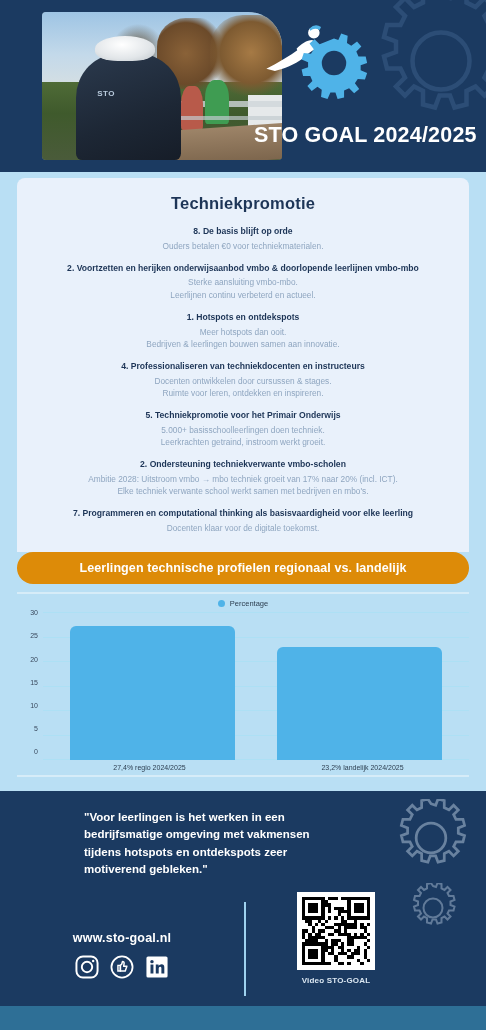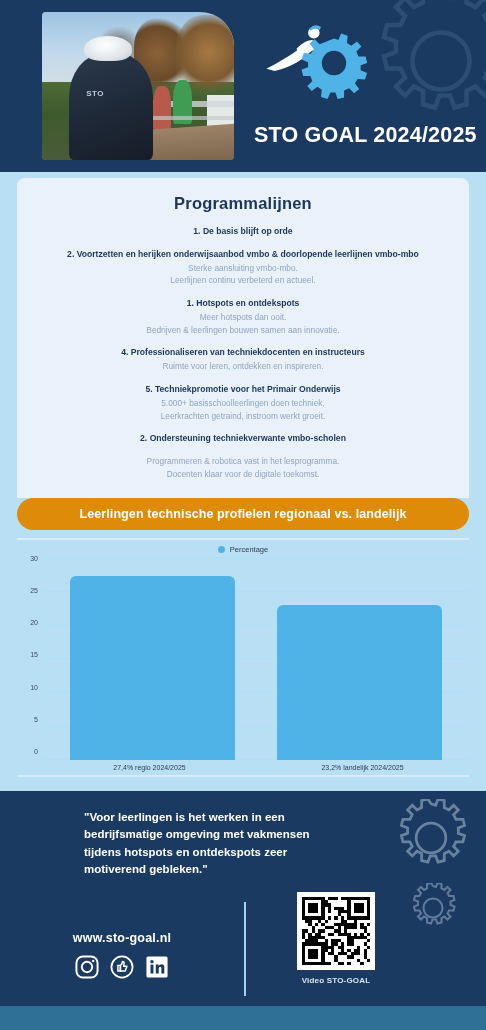--- a/index.html
+++ b/index.html
@@ -37,21 +37,21 @@
     top: -14px;
     width: 150px;
     height: 150px;
     opacity: 0.55;
   }
 
   .hero-photo {
     position: absolute;
     left: 42px;
     top: 12px;
-    width: 192px;
+    width: 240px;
     height: 148px;
     border-radius: 4px 34px 4px 4px;
     overflow: hidden;
     background: #6d7f8c;
     padding-left: 23px;
   }
 
   .photo-sky {
     position: absolute; left: 0; top: 0; width: 100%; height: 52%;
     background: linear-gradient(#9ec4e4 0%, #c3d9ea 55%, #d6dfe2 100%);
@@ -452,55 +452,59 @@
           <path d="M0 -34 l6 2 4-9 9 3 -1 10 6 4 8-6 6 7 -7 7 3 7 10 0 2 9 -9 3 0 7 9 4 -3 9 -10-1 -4 6 6 8 -7 6 -7-7 -7 3 0 10 -9 2 -3-9 -7 0 -4 9 -9-3 1-10 -6-4 -8 6 -6-7 7-7 -3-7 -10 0 -2-9 9-3 0-7 -9-4 3-9 10 1 4-6 -6-8 7-6 7 7 7-3z" fill="#4fb3e8"></path>
           <circle cx="0" cy="0" r="17" fill="#1b3a61"></circle>
         </g>
       </svg>
       <div class="brand-title">STO GOAL 2024/2025</div>
     </div>
   </div>
 
   <div class="program-band">
     <div class="program-card">
-      <div class="program-title">Programmalijnen</div>
+      <div class="program-title">Techniekpromotie</div>
 
       <div class="pl-item">
-        <div class="pl-heading">1. De basis blijft op orde</div>
+        <div class="pl-heading">8. De basis blijft op orde</div>
+        <div class="pl-line">Ouders betalen €0 voor techniekmaterialen.</div>
       </div>
 
       <div class="pl-item">
         <div class="pl-heading">2. Voortzetten en herijken onderwijsaanbod vmbo &amp; doorlopende leerlijnen vmbo-mbo</div>
         <div class="pl-line">Sterke aansluiting vmbo-mbo.</div>
         <div class="pl-line">Leerlijnen continu verbeterd en actueel.</div>
       </div>
 
       <div class="pl-item">
         <div class="pl-heading">1. Hotspots en ontdekspots</div>
         <div class="pl-line">Meer hotspots dan ooit.</div>
         <div class="pl-line">Bedrijven &amp; leerlingen bouwen samen aan innovatie.</div>
       </div>
 
       <div class="pl-item">
         <div class="pl-heading">4. Professionaliseren van techniekdocenten en instructeurs</div>
+        <div class="pl-line">Docenten ontwikkelen door cursussen &amp; stages.</div>
         <div class="pl-line">Ruimte voor leren, ontdekken en inspireren.</div>
       </div>
 
       <div class="pl-item">
         <div class="pl-heading">5. Techniekpromotie voor het Primair Onderwijs</div>
         <div class="pl-line">5.000+ basisschoolleerlingen doen techniek.</div>
         <div class="pl-line">Leerkrachten getraind, instroom werkt groeit.</div>
       </div>
 
       <div class="pl-item">
         <div class="pl-heading">2. Ondersteuning techniekverwante vmbo-scholen</div>
+        <div class="pl-line">Ambitie 2028: Uitstroom vmbo → mbo techniek groeit van 17% naar 20% (incl. ICT).</div>
+        <div class="pl-line">Elke techniek verwante school werkt samen met bedrijven en mbo's.</div>
       </div>
 
       <div class="pl-item">
-        <div class="pl-line">Programmeren &amp; robotica vast in het lesprogramma.</div>
+        <div class="pl-heading">7. Programmeren en computational thinking als basisvaardigheid voor elke leerling</div>
         <div class="pl-line">Docenten klaar voor de digitale toekomst.</div>
       </div>
     </div>
   </div>
 
   <div class="banner-wrap">
     <div class="banner">Leerlingen technische profielen regionaal vs. landelijk</div>
   </div>
 
   <div class="chart-band">

